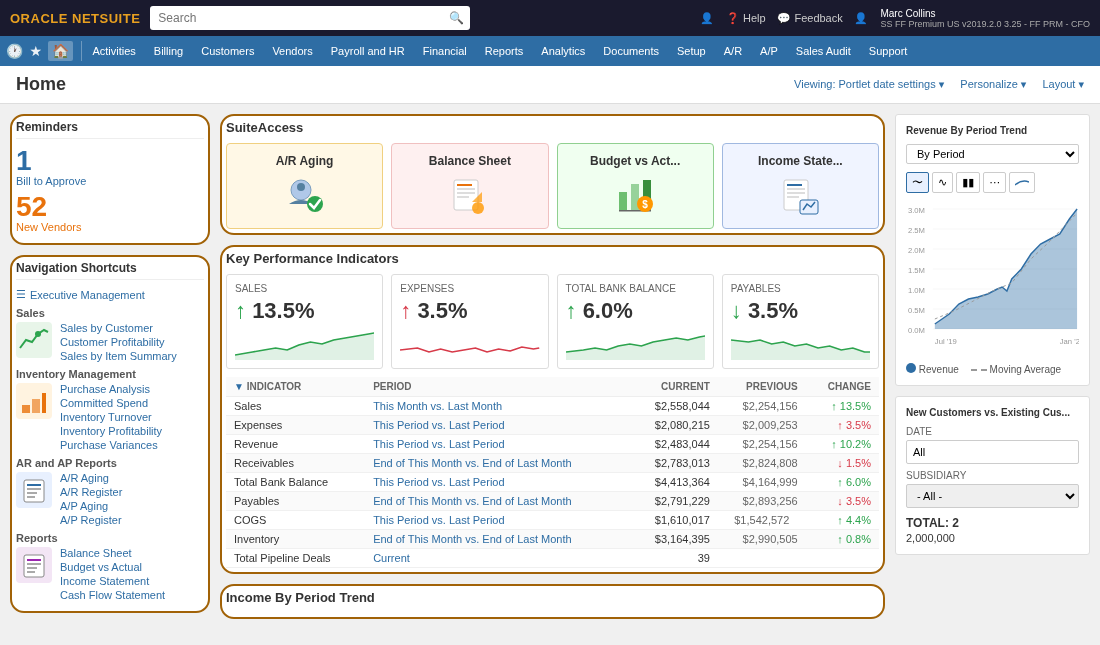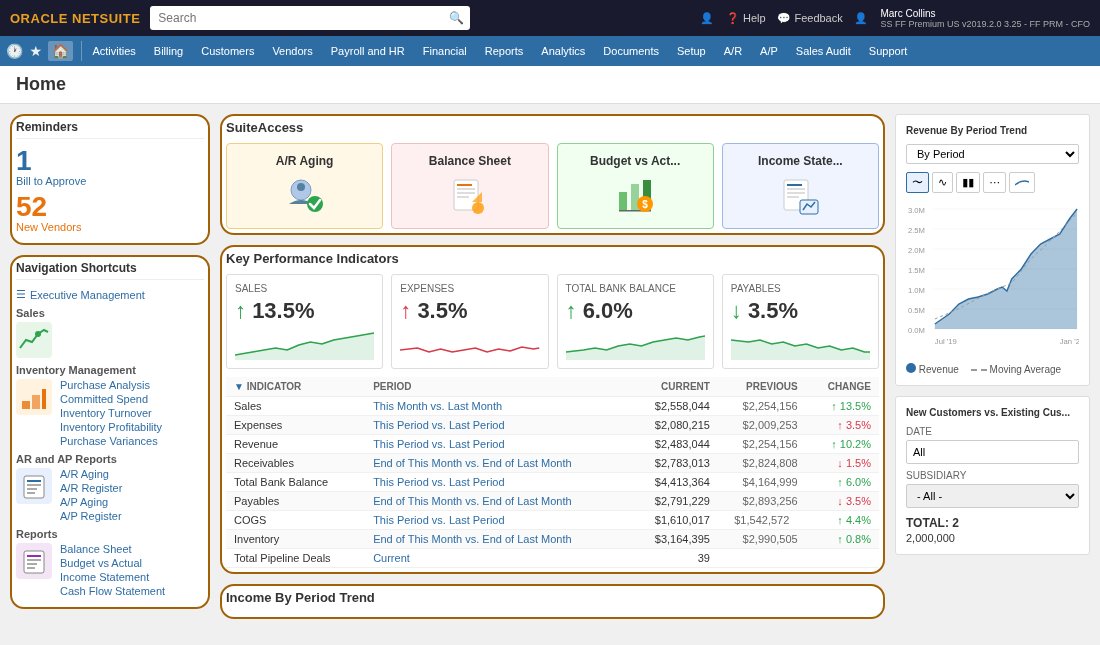--- a/index.html
+++ b/index.html
@@ -149,20 +149,31 @@
   <span class="nav-item">Documents</span>
   <span class="nav-item">Setup</span>
   <span class="nav-item">A/R</span>
   <span class="nav-item">A/P</span>
   <span class="nav-item">Sales Audit</span>
   <span class="nav-item">Support</span>
 </div>
 
 <div id="page-header">
   <h1>Home</h1>
+  <div class="header-right">
+    <span>
+      <span>Viewing: Portlet date settings</span> ▾
+    </span>
+    <span>
+      <span>Personalize</span> ▾
+    </span>
+    <span>
+      <span>Layout</span> ▾
+    </span>
+  </div>
 </div>
 
 <div id="main">
 
   <div id="sidebar">
 
     <div class="card" id="reminders">
       <div class="card-title">Reminders</div>
       <div class="reminder-block">
         <div class="reminder-num">1</div>
@@ -183,20 +194,25 @@
       </div>
 
       <div class="section-label">Sales</div>
       <div class="group">
         <div class="group-icon">
           <svg width="36" height="36" viewBox="0 0 36 36">
             <rect width="36" height="36" rx="4" fill="#e8f5e9"></rect>
             <path d="M4 26 L10 18 L16 20 L22 12 L28 8 L32 10" stroke="#2da44e" stroke-width="2" fill="none"></path>
             <circle cx="22" cy="12" r="3" fill="#2da44e"></circle>
           </svg>
+        </div>
+        <div class="links">
+          <a class="link">Sales by Customer</a>
+          <a class="link">Customer Profitability</a>
+          <a class="link">Sales by Item Summary</a>
         </div>
       </div>
 
       <div class="section-label">Inventory Management</div>
       <div class="group">
         <div class="group-icon">
           <svg width="36" height="36" viewBox="0 0 36 36">
             <rect width="36" height="36" rx="4" fill="#fff3e0"></rect>
             <rect x="6" y="22" width="8" height="8" fill="#e8720c" opacity="0.8"></rect>
             <rect x="16" y="16" width="8" height="14" fill="#e8720c" opacity="0.6"></rect>

